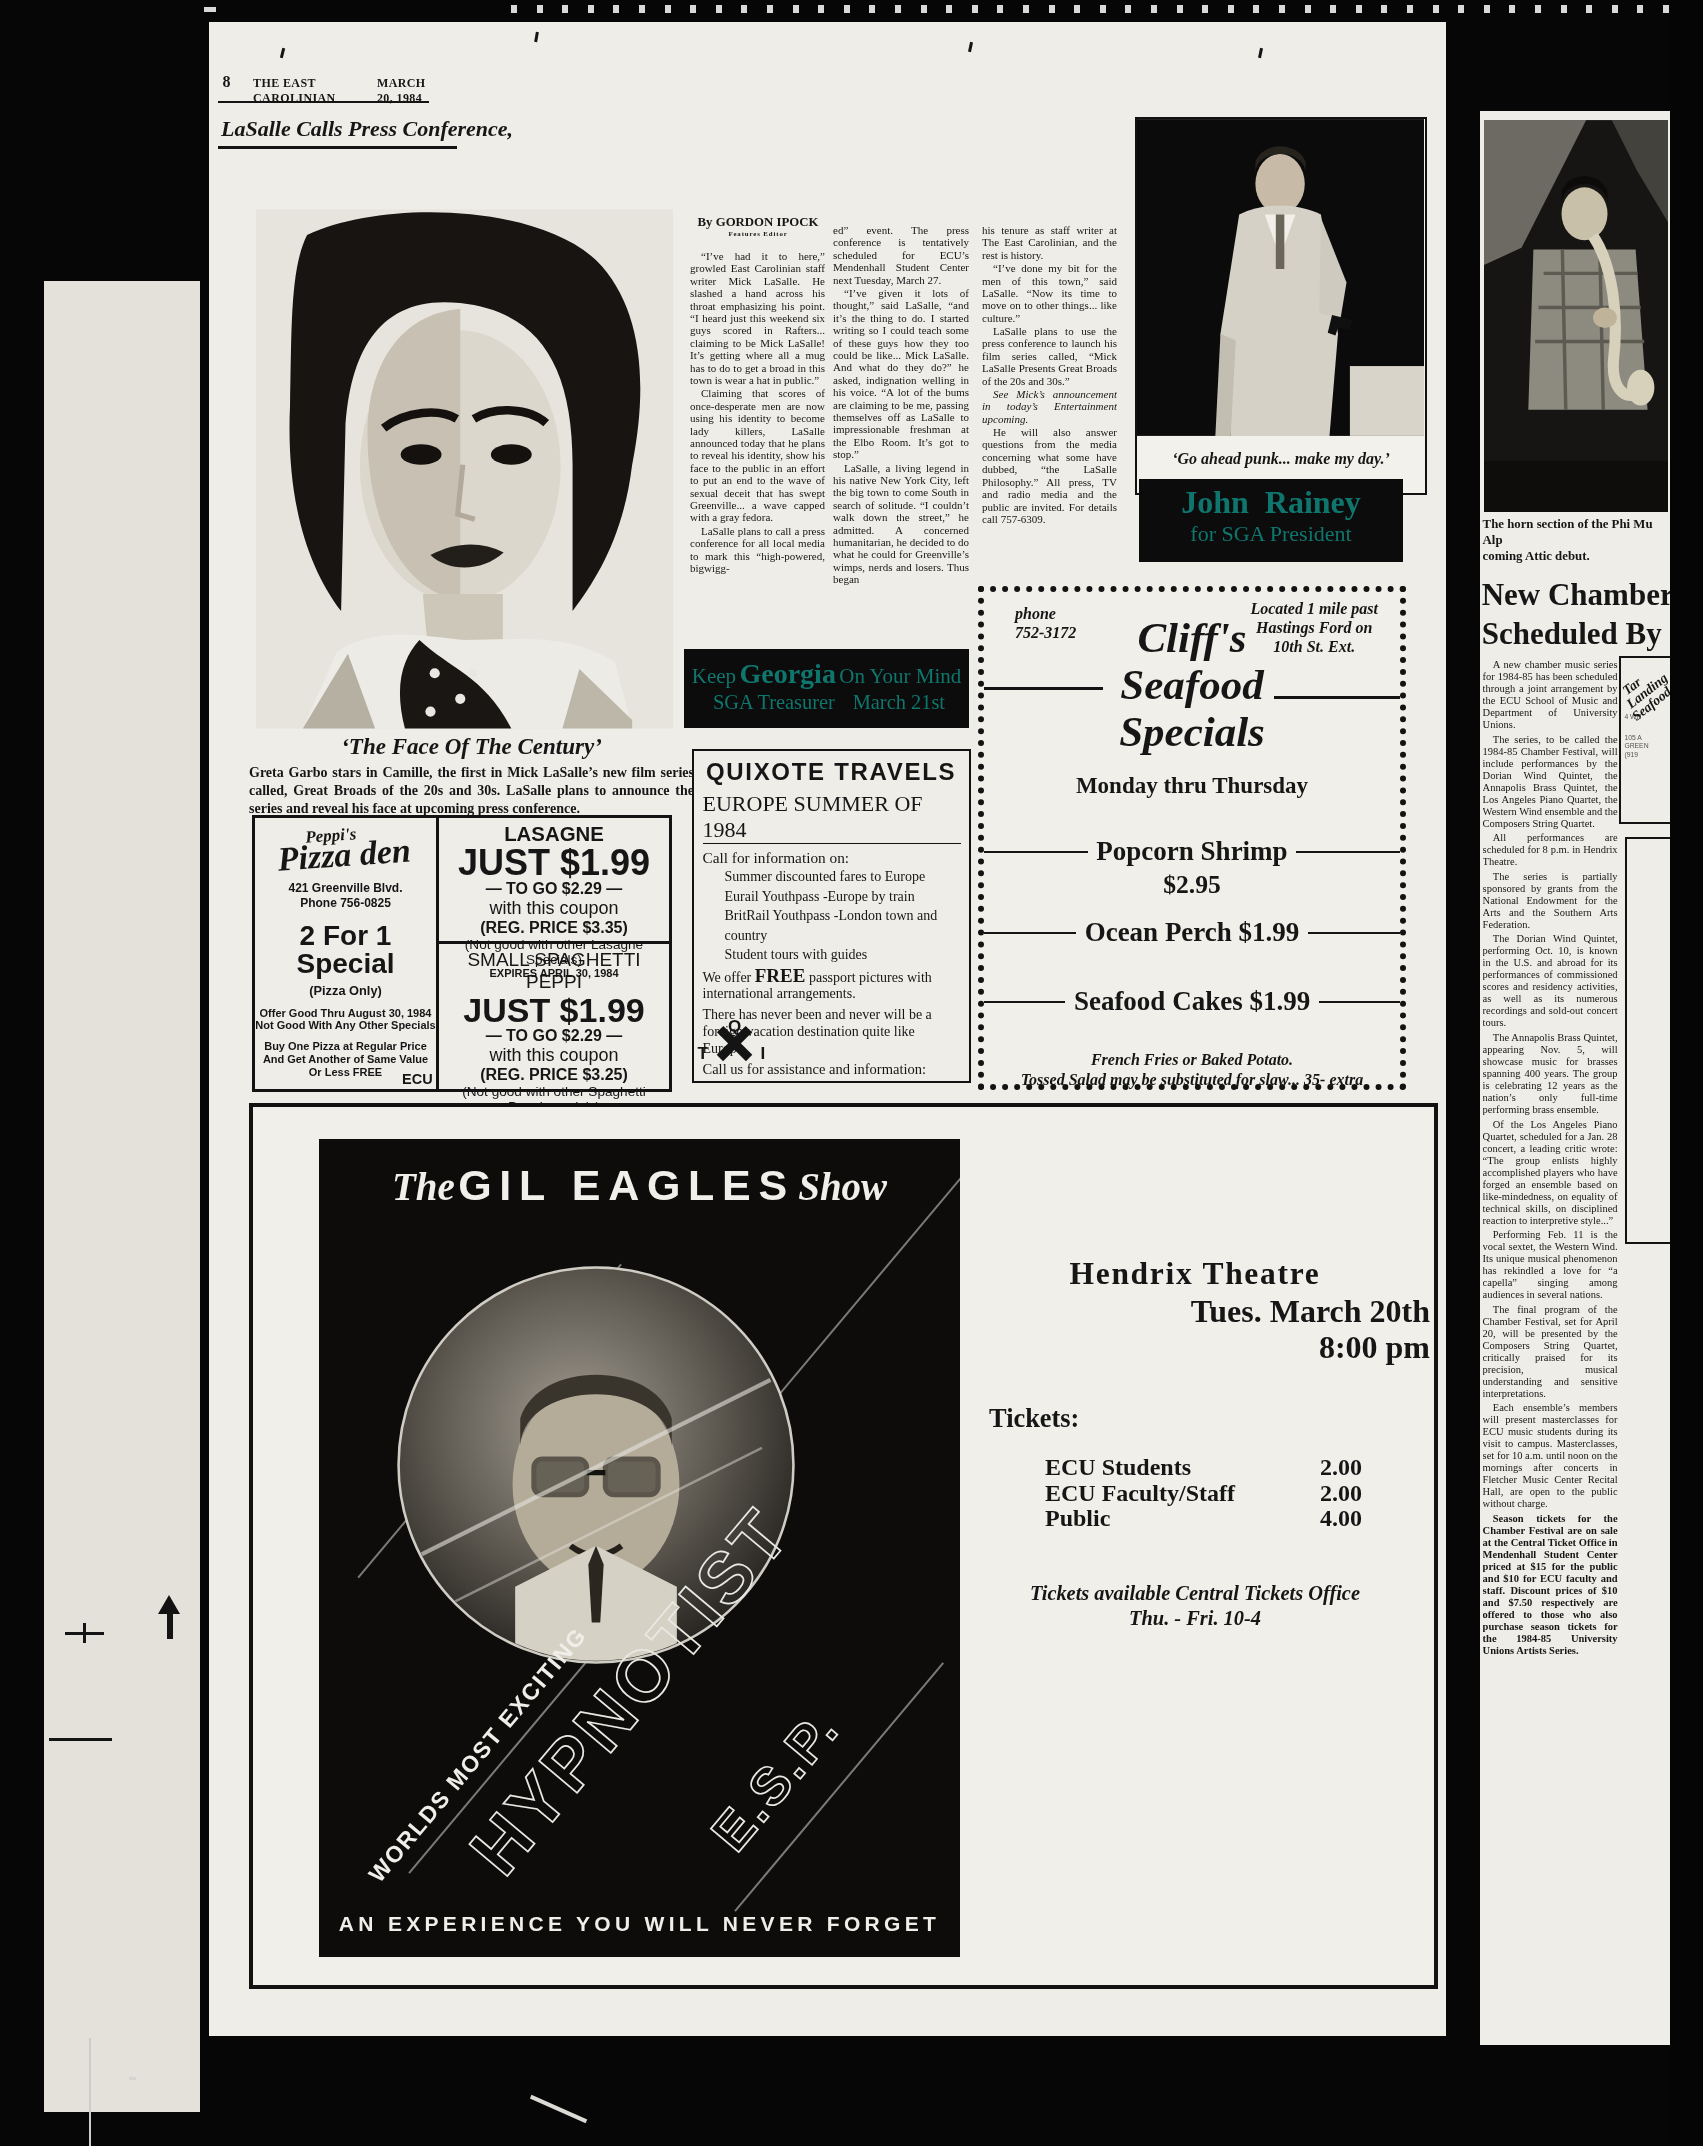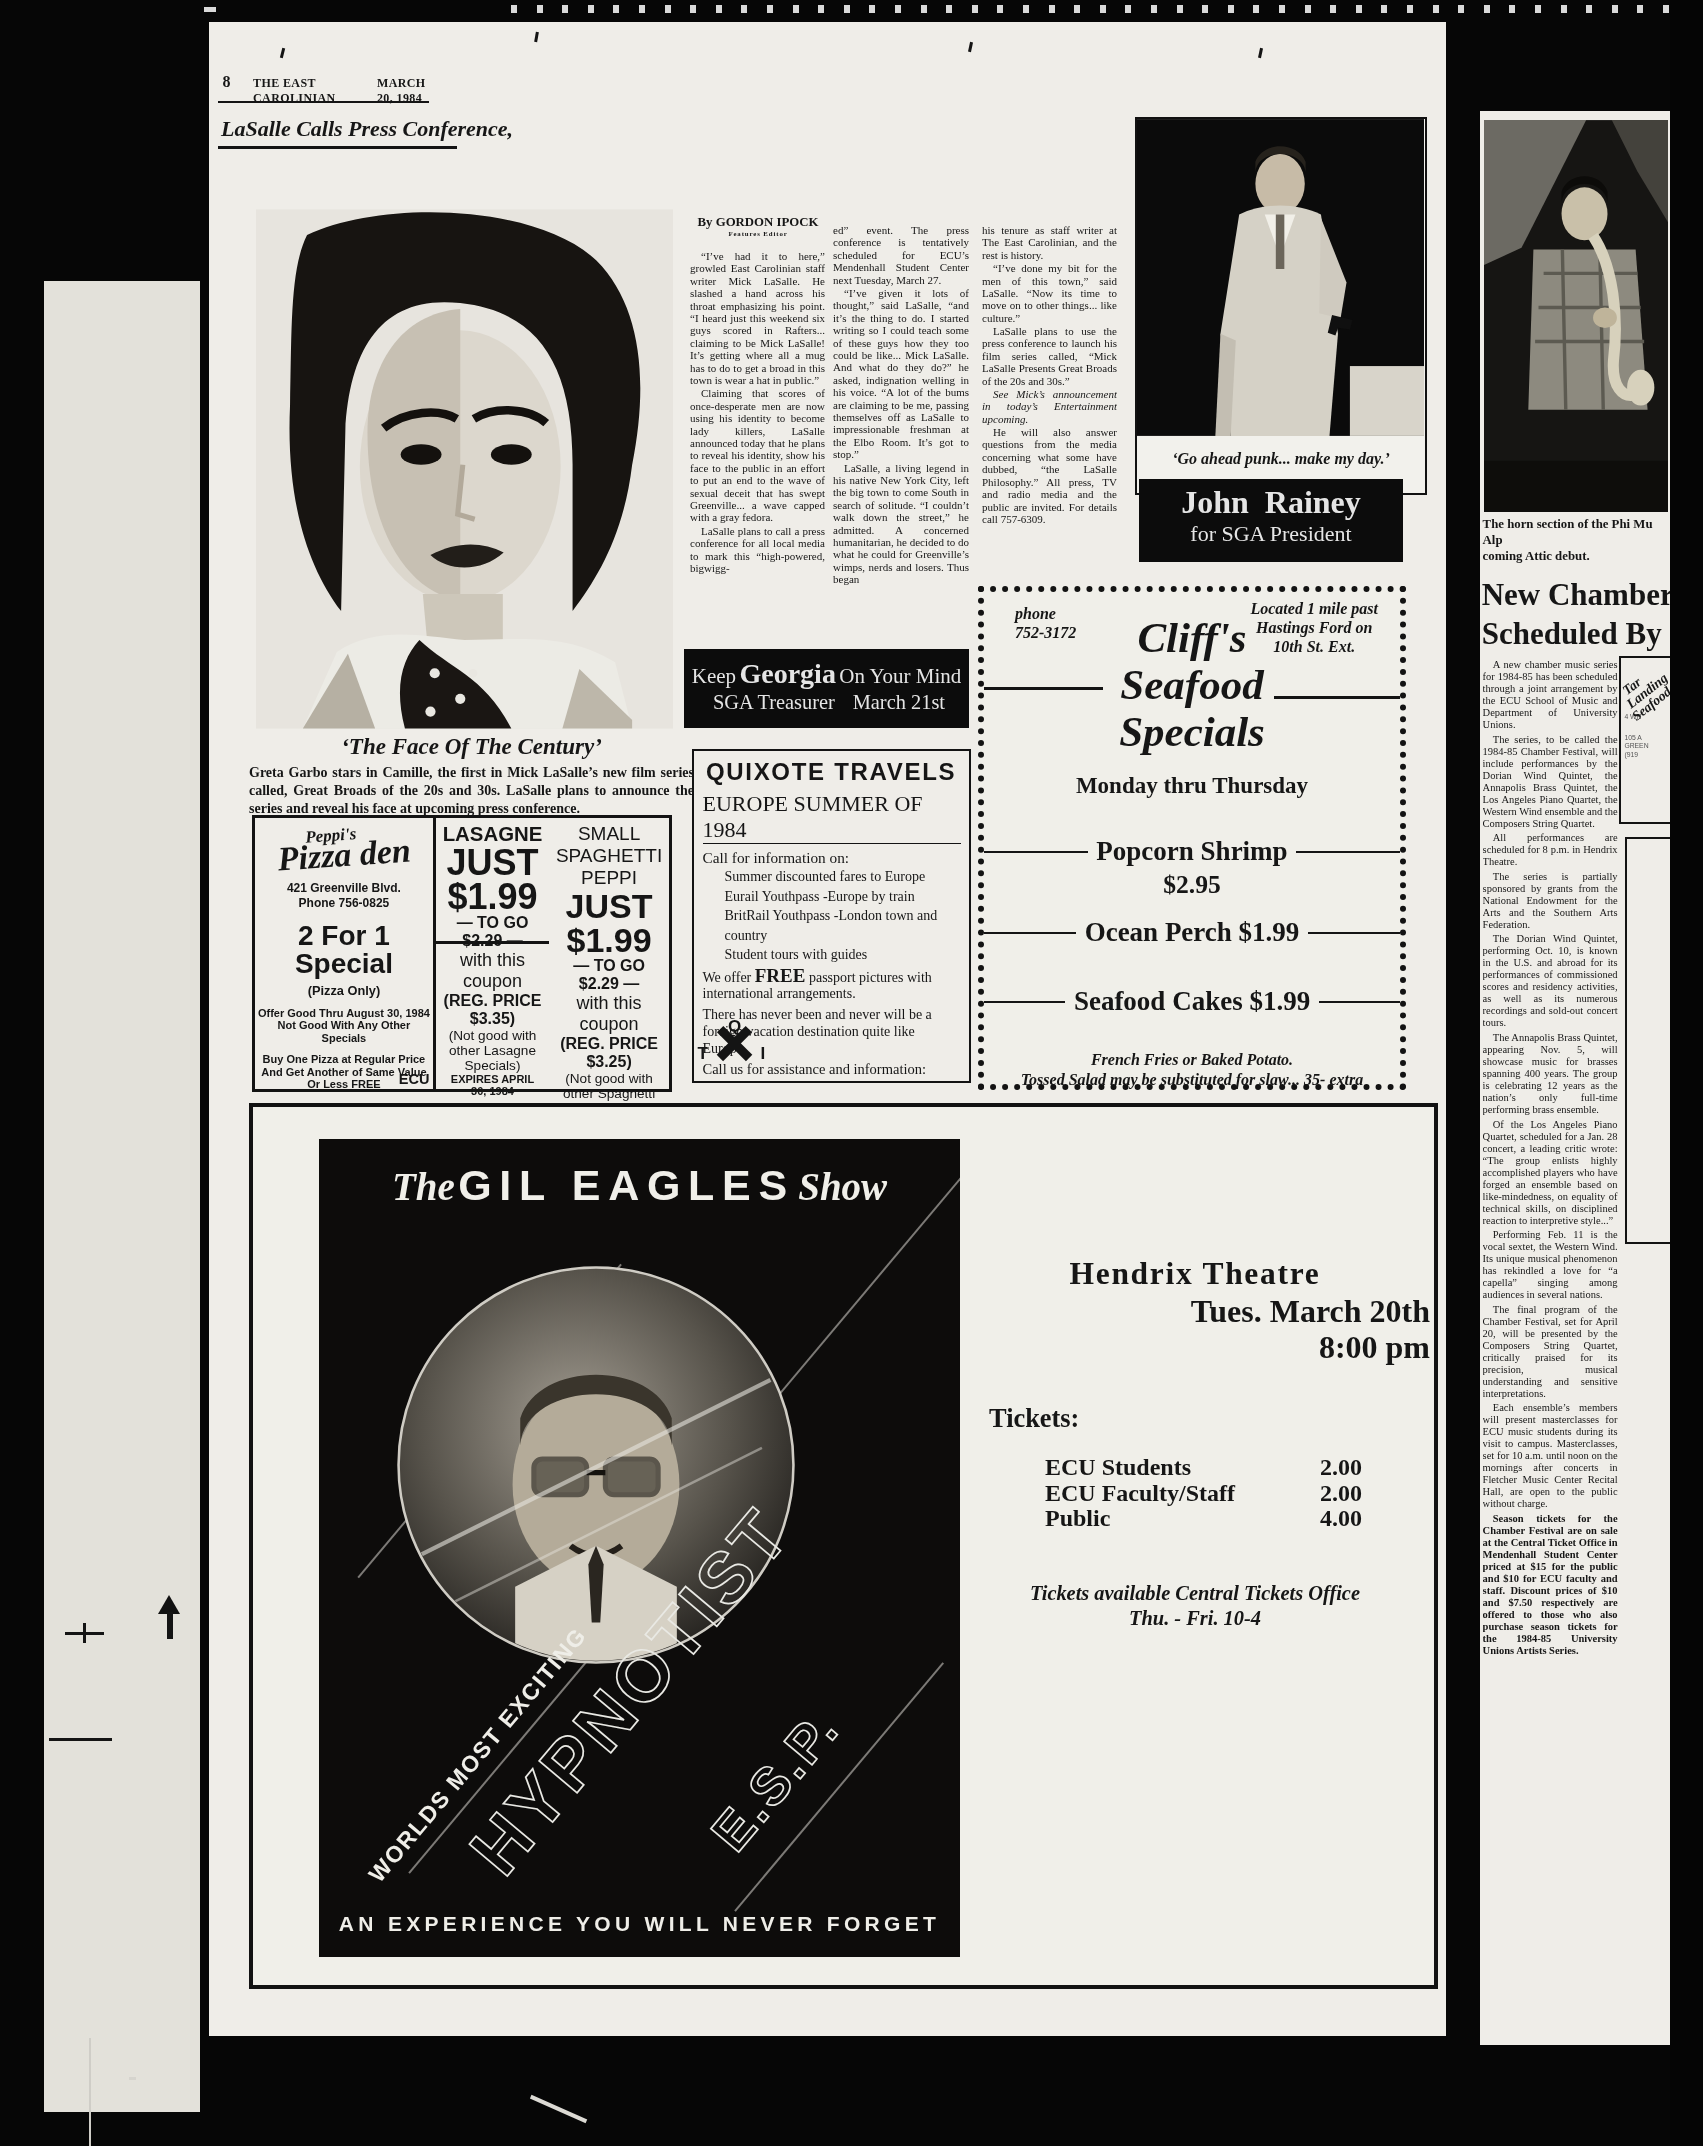--- a/index.html
+++ b/index.html
@@ -22,21 +22,21 @@
   .story-col p{margin:0 0 0.9px 0;text-indent:11px;}
   .story-col.nofirst p:first-child{text-indent:0;}
   .col3 p:nth-child(4){font-style:italic;}
   
   .np-article{font-size:10.5px;line-height:12px;overflow:hidden;}
   .np-article p{margin:0 0 2.6px 0;text-indent:10.2px;}
   .np-article p:last-child{font-weight:700;}
   
   .adbox{border:3.4px solid #131313;background:#efede8;box-sizing:border-box;}
   .dotted{border:6px dotted #131313;background:#f0efe9;box-sizing:border-box;}
-  .banner{background:#0c0c0c;color:#e5e5e5;}
+  .banner{background:#0c0c0c;color:#0f766e;}
   .menu-row{display:flex;align-items:center;gap:8.5px;}
   .menu-rule{flex:1;height:0;border-top:2.6px solid #151515;}
   .coupon{box-sizing:border-box;padding:5.1px 6.8px;text-align:center;font-family:"Liberation Sans",sans-serif;}
   .stroke-text{color:transparent;-webkit-text-stroke:1.7px #e9e9e4;font-family:"Liberation Sans",sans-serif;font-weight:700;}
   .scratch{position:absolute;background:#d8d6d0;height:1.7px;opacity:.55;}
   .tickrow{background:repeating-linear-gradient(90deg,#d9d9d9 0 6px,transparent 6px 25.6px);}
   .noise{position:absolute;background:#141414;}
   .price-row{display:flex;justify-content:space-between;font-weight:700;}
   ul.plain{list-style:none;margin:0;padding:0;}
 </style>
@@ -174,21 +174,21 @@
           <div>Offer Good Thru August 30, 1984</div>
           <div>Not Good With Any Other Specials</div>
         </div>
         <div class="ctr b sans" style="margin-top:7.7px;font-size:11px;line-height:12.8px;">
           <div>Buy One Pizza at Regular Price</div>
           <div>And Get Another of Same Value</div>
           <div>Or Less FREE</div>
         </div>
         <div class="b sans" style="position:absolute;right:3.4px;bottom:1.7px;font-size:14.5px;">ECU</div>
       </div>
-      <div style="flex:1;display:flex;flex-direction:row;">
+      <div style="flex:1;display:flex;flex-direction:column;">
         <div class="coupon" style="height:126px;border-bottom:3.4px solid #131313;">
           <div class="b" style="font-size:20.4px;">LASAGNE</div>
           <div class="b" style="font-size:36px;line-height:34px;">JUST $1.99</div>
           <div class="b" style="font-size:16px;">— TO GO $2.29 —</div>
           <div style="font-size:18px;">with this coupon</div>
           <div class="b" style="font-size:16px;">(REG. PRICE $3.35)</div>
           <div style="font-size:13.6px;">(Not good with other Lasagne Specials)</div>
           <div class="b" style="font-size:11px;">EXPIRES APRIL 30, 1984</div>
         </div>
         <div class="coupon" style="flex:1;">

